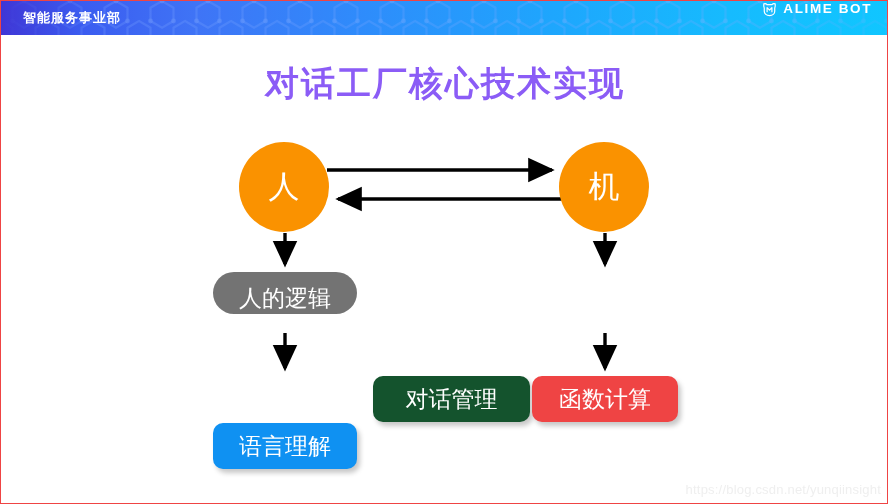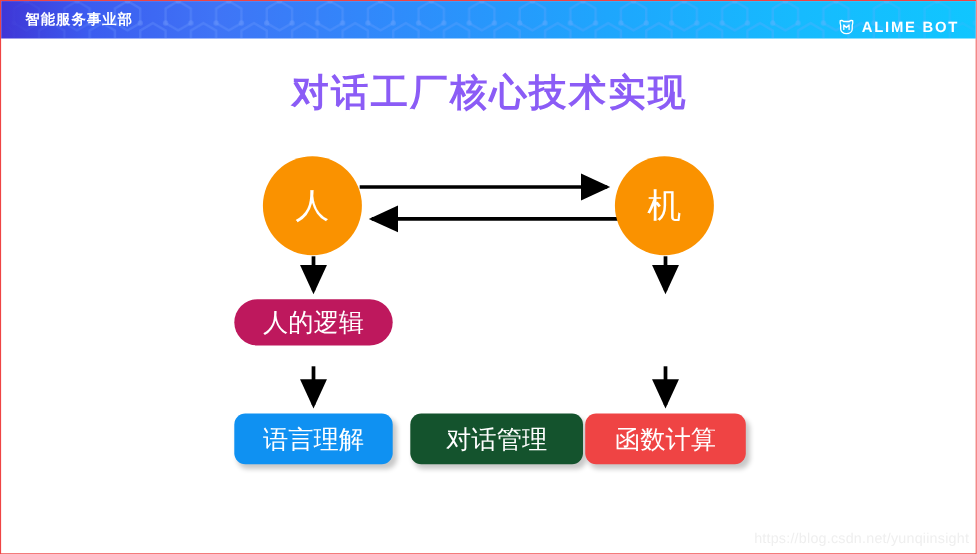--- a/index.html
+++ b/index.html
@@ -62,21 +62,21 @@
     letter-spacing: 1px;
     white-space: nowrap;
     z-index: 3;
   }
   #brand {
     position: absolute;
     right: 17px;
     top: 0;
     height: 46px;
     display: flex;
-    align-items: center;
+    align-items: flex-start;
     gap: 5px;
     z-index: 3;
   }
   #brand-icon { display: block; width: 17px; height: 17px; }
   #brand-text {
     color: #ffffff;
     font-size: 13.5px;
     font-weight: 600;
     letter-spacing: 1.6px;
     white-space: nowrap;
@@ -128,23 +128,23 @@
     font-weight: 500;
     z-index: 2;
   }
   #circle-human { left: 238px; top: 141px; }
   #circle-machine { left: 558px; top: 141px; }
 
   .logic-box {
     position: absolute;
     height: 42px;
     border-radius: 21px;
-    background: #be185d;
-    display: flex;
-    align-items: center;
+    background: #737373;
+    display: flex;
+    align-items: flex-end;
     justify-content: center;
     color: #ffffff;
     font-size: 23px;
     z-index: 2;
   }
   #box-human-logic { left: 212px; top: 271px; width: 144px; }
   #box-machine-logic { left: 530px; top: 271px; width: 147px; }
 
   .tech-box {
     position: absolute;
@@ -152,21 +152,21 @@
     top: 375px;
     border-radius: 10px;
     display: flex;
     align-items: center;
     justify-content: center;
     color: #ffffff;
     font-size: 23px;
     z-index: 2;
     box-shadow: 3px 4px 5px rgba(0,0,0,0.22);
   }
-  #box-nlu { left: 212px; width: 144px; background: #0f91f2; }
+  #box-nlu { left: 212px; width: 144px; background: #0f91f2; margin-top: 47px; }
   #box-dm  { left: 372px; width: 157px; background: #14532d; }
   #box-fc  { left: 531px; width: 146px; background: #ef4444; }
 
   
   #watermark {
     position: absolute;
     right: 6px;
     bottom: 6px;
     font-size: 13px;
     color: #efefef;

